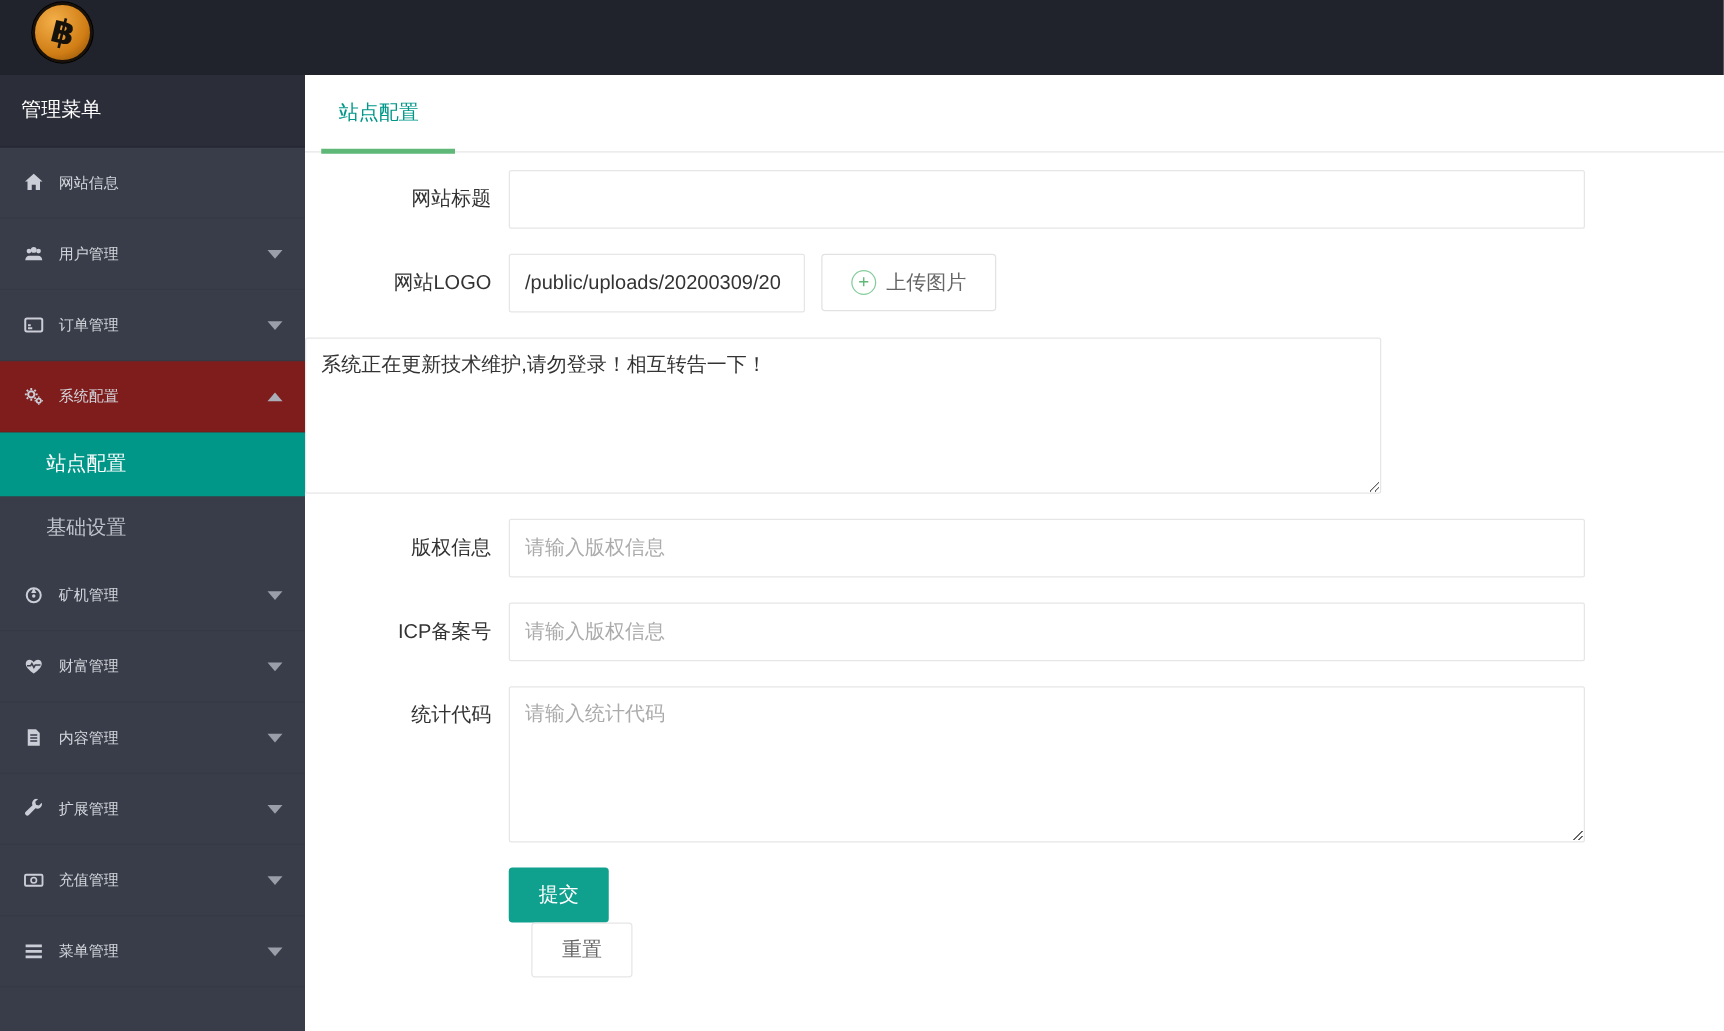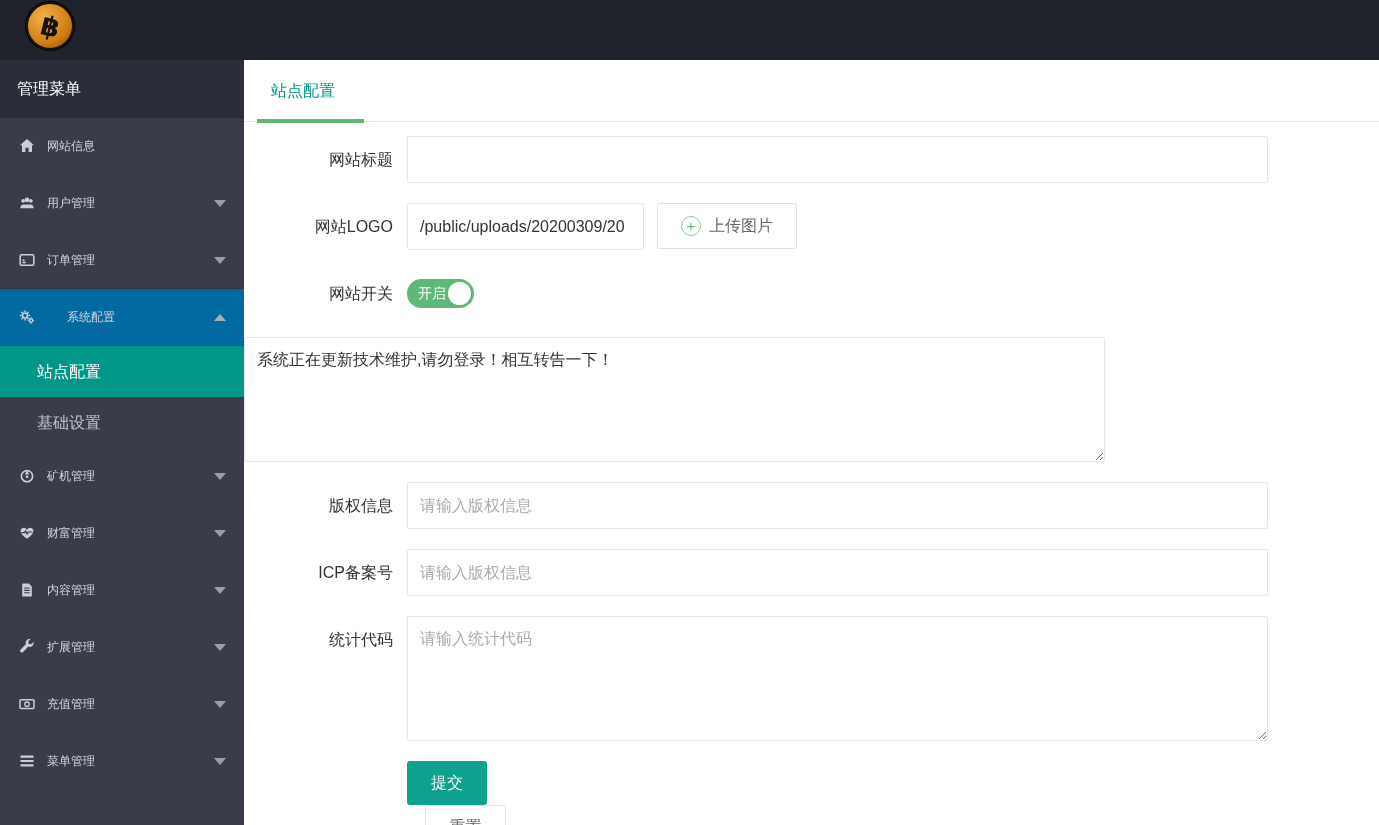--- a/index.html
+++ b/index.html
@@ -12,21 +12,21 @@
     border:2px solid #1a1208;box-shadow:0 0 0 1px #000;display:flex;align-items:center;justify-content:center;}
   .logo-glyph{color:#15120b;font-weight:bold;font-size:27px;transform:rotate(14deg);
     font-family:"DejaVu Sans",sans-serif;}
 
   
   .sidebar{position:absolute;left:0;top:60px;width:244px;height:765px;background:#393D49;}
   .side-header{height:57px;line-height:57px;padding-left:17px;color:#fff;font-size:16px;
     background:#2B2E38;border-bottom:1px solid #262935;}
   .menu-item{height:56px;display:flex;align-items:center;padding:0 18px;color:#D3D6DC;
     font-size:12px;cursor:pointer;border-bottom:1px solid rgba(0,0,0,0.06);}
-  .menu-item.expanded{background:#0369a1;gap:20px;}
+  .menu-item.expanded{background:#7f1d1d;}
   .mi-icon{width:20px;height:16px;margin-right:9px;display:inline-flex;color:#CBCED6;flex-shrink:0;}
   .mi-icon svg{display:block;}
   .caret{margin-left:auto;width:0;height:0;border-left:6px solid transparent;
     border-right:6px solid transparent;border-top:7px solid #999EA9;}
   .caret.up{border-top:none;border-bottom:7px solid #A9AEB8;}
   .sub-item{height:51px;line-height:51px;padding-left:37px;font-size:16px;color:#BFC3CB;cursor:pointer;}
   .sub-item.active{background:#009688;color:#fff;}
 
   
   .content{position:absolute;left:244px;top:60px;width:1135px;height:765px;background:#fff;}
@@ -204,27 +204,20 @@
 
     <div class="frow">
       <div class="flabel">网站LOGO</div>
       <input class="text logo-input" type="text" value="/public/uploads/20200309/20" style="">
       <button class="upload-btn">
         <span class="plus-circle">+</span>
         <span>上传图片</span>
       </button>
     </div>
 
-    <div class="frow">
-      <div class="flabel">网站开关</div>
-      <div class="switch">
-        <span class="sw-label">开启</span>
-        <span class="knob"></span>
-      </div>
-    </div>
 
     <div class="frow">
       <textarea class="area" style="">系统正在更新技术维护,请勿登录！相互转告一下！</textarea>
     </div>
 
     <div class="frow">
       <div class="flabel">版权信息</div>
       <input class="text" type="text" placeholder="请输入版权信息" style="">
     </div>
 

